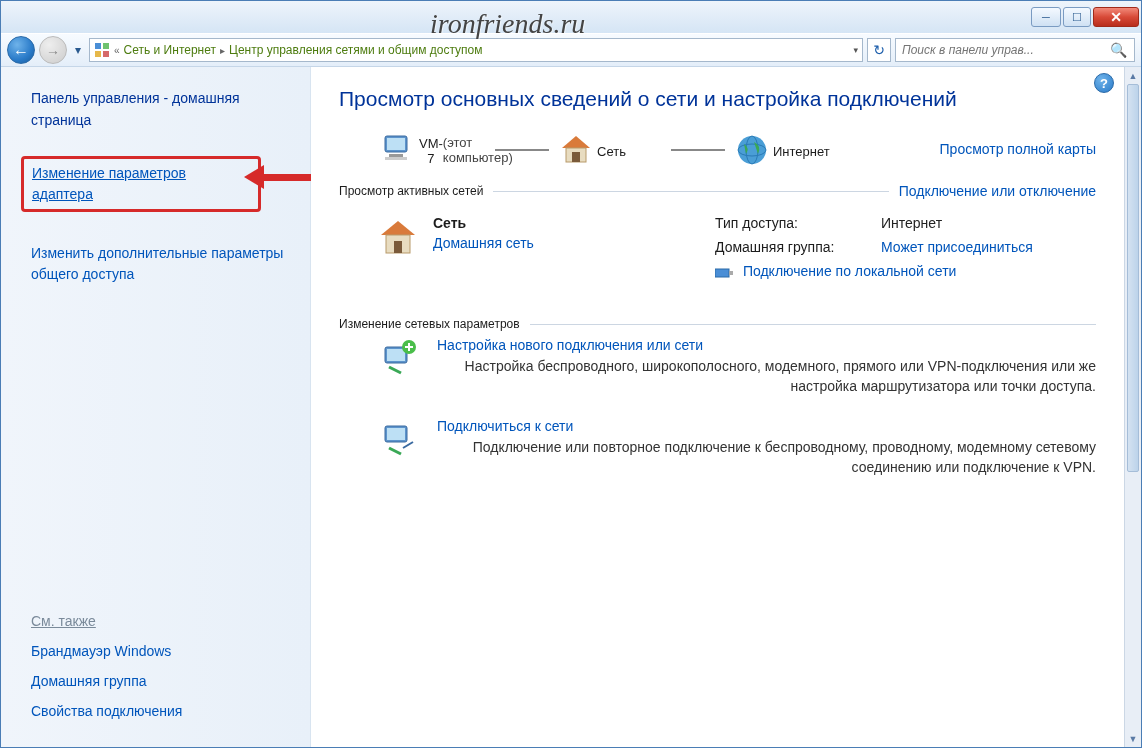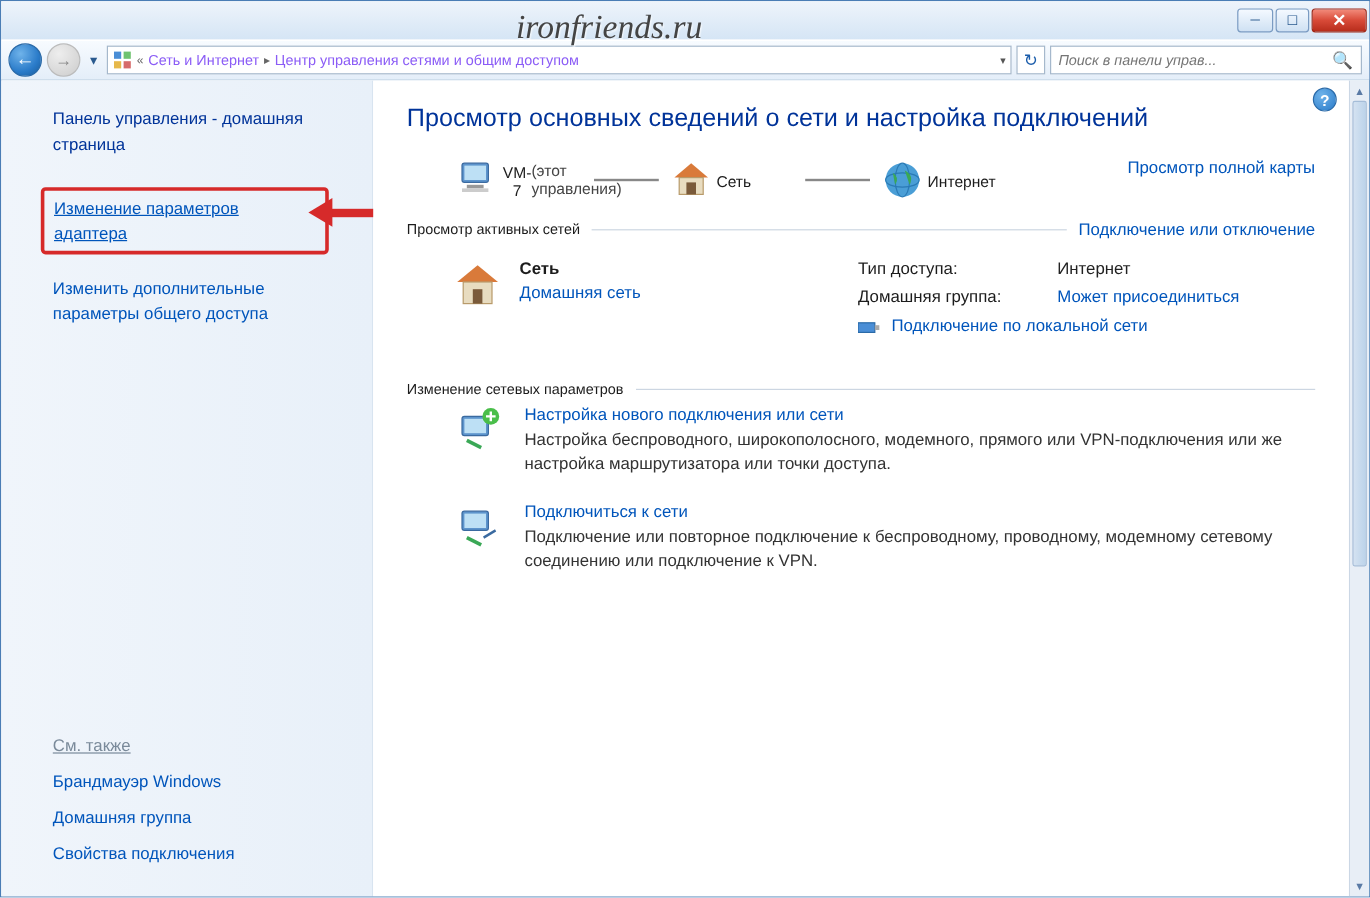--- a/index.html
+++ b/index.html
@@ -15,55 +15,55 @@
 .winbtn.close { width: 46px; background: linear-gradient(#f28a7a,#d84a38,#b82d1c); border-color: #a02a1a; color: #fff; font-weight: bold; font-size: 14px; }
 
 .navbar { height: 34px; background: linear-gradient(#f7fbff,#e4eef9); border-top: 1px solid #fff; border-bottom: 1px solid #c5d6e8; display: flex; align-items: center; padding: 0 6px; gap: 4px; }
 .navbtn { width: 28px; height: 28px; border-radius: 50%; display: flex; align-items: center; justify-content: center; }
 .navback { background: radial-gradient(circle at 35% 30%, #6fb3ea, #2a7bc9 60%, #185a99); border: 1px solid #2a6aa8; color: #fff; font-size: 16px; }
 .navfwd { background: radial-gradient(circle at 35% 30%, #eee, #ccc); border: 1px solid #bbb; color: #888; font-size: 14px; }
 .navdrop { width: 14px; height: 24px; display: flex; align-items: center; justify-content: center; color: #2a5a8f; }
 
 .addr { flex: 1; height: 24px; border: 1px solid #a5b8cc; background: #fff; display: flex; align-items: center; padding: 0 4px; gap: 4px; }
 .addr .cpicon { width: 16px; height: 16px; display:flex; align-items:center; justify-content:center; }
-.addr .crumb { color: #8b5cf6; text-align: center; }
+.addr .crumb { color: #4d7c0f; text-align: center; }
 .addr .sep { color: #666; font-size: 10px; }
 .addr .dropmark { margin-left: auto; color: #555; font-size: 9px; }
 .refbtn { width: 24px; height: 24px; border: 1px solid #a5b8cc; background: #fff; display:flex; align-items:center; justify-content:center; color: #1b5dab; font-size: 14px; }
-.searchbox { width: 260px; height: 24px; border: 1px solid #a5b8cc; background: #fff; display: flex; align-items: center; padding: 0 6px; }
+.searchbox { width: 240px; height: 24px; border: 1px solid #a5b8cc; background: #fff; display: flex; align-items: center; padding: 0 6px; }
 .searchbox input { border: none; outline: none; flex: 1; font-style: italic; color: #888; background: transparent; font-size: 12px; }
 .searchbox .sicon { color: #5a8acb; font-size: 14px; }
 
 .content { flex: 1; display: flex; overflow: hidden; }
-.sidebar { width: 310px; background: linear-gradient(to right, #f0f5fb, #e8f0f9); border-right: 1px solid #d8e4f0; padding: 20px 14px 14px 43px; display: flex; flex-direction: column; }
+.sidebar { width: 310px; background: linear-gradient(to right, #f0f5fb, #e8f0f9); border-right: 1px solid #d8e4f0; padding: 20px 14px 14px 30px; display: flex; flex-direction: column; }
 .sidebar .home { color: #003399; font-size: 14px; margin-bottom: 24px; line-height: 1.6; }
 .sidebar .link { color: #0055bb; font-size: 14px; margin-bottom: 14px; line-height: 1.5; cursor: pointer; }
 
-.highlight-box { border: 3px solid #d62a2a; border-radius: 4px; padding: 4px 8px; margin-bottom: 18px; margin-left: -10px; width: 240px; position: relative; }
+.highlight-box { border: 3px solid #d62a2a; border-radius: 4px; padding: 4px 8px; margin-bottom: 31px; margin-left: -10px; width: 240px; position: relative; }
 .highlight-box .link { margin-bottom: 0; text-decoration: underline; }
 .arrow { position: absolute; right: -92px; top: 8px; width: 90px; height: 22px; }
 .arrow-line { position: absolute; left: 0; top: 7px; width: 74px; height: 7px; background: #d62a2a; }
 .arrow-head { position: absolute; left: -16px; top: -2px; width: 0; height: 0; border-right: 20px solid #d62a2a; border-top: 12px solid transparent; border-bottom: 12px solid transparent; }
 
 .seealso { margin-top: auto; }
 .seealso .hdr { color: #7a8a9a; font-size: 14px; margin-bottom: 14px; text-decoration: underline; }
 .seealso .item { color: #0055bb; font-size: 14px; margin-bottom: 14px; cursor: pointer; }
 
 .main { flex: 1; background: #fff; padding: 20px 28px 16px 28px; overflow-y: auto; position: relative; color: #1c1c1c; }
 .helpicon { position: absolute; top: 6px; right: 10px; width: 20px; height: 20px; border-radius: 50%; background: radial-gradient(circle at 35% 30%, #6fb3ea, #2a7bc9); color: #fff; display:flex; align-items:center; justify-content:center; font-size: 13px; font-weight: bold; border: 1px solid #2a6aa8; }
 .main h1 { font-size: 21px; color: #003399; font-weight: normal; margin-bottom: 18px; }
 
 .netmap { display: flex; align-items: flex-start; position: relative; margin-bottom: 12px; }
 .netmap-nodes { display: flex; align-items: center; gap: 6px; margin-left: 40px; }
 .node { display: flex; flex-direction: row; align-items: center; width: 110px; }
 .node .nimg { width: 42px; height: 42px; display:flex; align-items:center; justify-content:center; }
 .node .nlabel { font-size: 13px; margin-top: 2px; text-align: center; }
 .node .nsub { font-size: 13px; color: #444; }
 .connector { width: 54px; height: 2px; border-top: 2px solid #888; }
-.netmap .fullmap { position: absolute; right: 0; top: 2px; color: #0055bb; font-size: 14px; cursor: pointer; }
+.netmap .fullmap { position: absolute; right: 0; top: 12px; color: #0055bb; font-size: 14px; cursor: pointer; }
 
 .section { margin-top: 10px; }
 .sechdr { display: flex; align-items: center; gap: 10px; margin-bottom: 6px; }
 .sechdr .title { font-size: 12px; color: #1c1c1c; white-space: nowrap; }
 .sechdr .rule { flex: 1; height: 1px; background: #ccd6e2; }
 .sechdr .action { color: #0055bb; font-size: 14px; cursor: pointer; white-space: nowrap; }
 
 .activebody { display: flex; gap: 20px; padding: 10px 0 14px 36px; }
 .activeleft { display: flex; gap: 12px; width: 320px; }
 .houseicon { width: 46px; height: 46px; }
@@ -74,21 +74,21 @@
 .kvrow { display: flex; margin-bottom: 8px; font-size: 14px; }
 .kvrow .k { width: 166px; }
 .kvrow .v { color: #222; }
 .kvrow .v.link { color: #0055bb; cursor: pointer; }
 .kvrow .cardicon { display: inline-block; width: 18px; height: 12px; margin-right: 6px; vertical-align: middle; }
 
 .changes { padding-top: 6px; }
 .changeitem { display: flex; gap: 16px; margin-bottom: 22px; padding-left: 40px; }
 .changeitem .cicon { width: 42px; height: 42px; flex-shrink: 0; }
 .changeitem .ctext .ctitle { color: #0055bb; font-size: 14px; margin-bottom: 4px; cursor: pointer; }
-.changeitem .ctext .cdesc { font-size: 14px; color: #333; line-height: 1.4; }
+.changeitem .ctext .cdesc { font-size: 14px; color: #333; line-height: 1.4; text-align: right; }
 
 .scrollbar { width: 17px; background: #e8eef6; border-left: 1px solid #cbd7e5; display: flex; flex-direction: column; }
 .sbbtn { height: 17px; display:flex; align-items:center; justify-content:center; color: #5a7aa5; font-size: 9px; }
 .sbtrack { flex: 1; position: relative; }
 .sbthumb { position: absolute; left: 2px; right: 2px; top: 0; height: 60%; background: linear-gradient(to right,#d4e2f1,#bcd3ea); border: 1px solid #a5bdd8; border-radius: 2px; }
 </style>
 </head>
 <body>
 
 <div class="window">
@@ -164,21 +164,21 @@
           <div class="node">
             <div class="nimg">
               <svg width="40" height="40">
                   <rect x="6" y="6" width="22" height="16" rx="2" fill="#5d94cc" stroke="#3a6aa0"></rect>
                   <rect x="8" y="8" width="18" height="12" fill="#bde0f5"></rect>
                   <rect x="10" y="24" width="14" height="3" fill="#999"></rect>
                   <rect x="6" y="27" width="22" height="3" fill="#ccc"></rect>
                 </svg>
             </div>
             <div class="nlabel">VM-7</div>
-            <div class="nsub">(этот управления)</div>
+            <div class="nsub">(этот компьютер)</div>
           </div>
           <div class="connector"></div>
           <div class="node">
             <div class="nimg">
               <svg width="40" height="40">
                   <polygon points="20,6 34,18 6,18" fill="#d97a3a"></polygon>
                   <rect x="10" y="18" width="20" height="14" fill="#e8dcc0" stroke="#b89a6a"></rect>
                   <rect x="16" y="22" width="8" height="10" fill="#7a5a3a"></rect>
                 </svg>
             </div>

